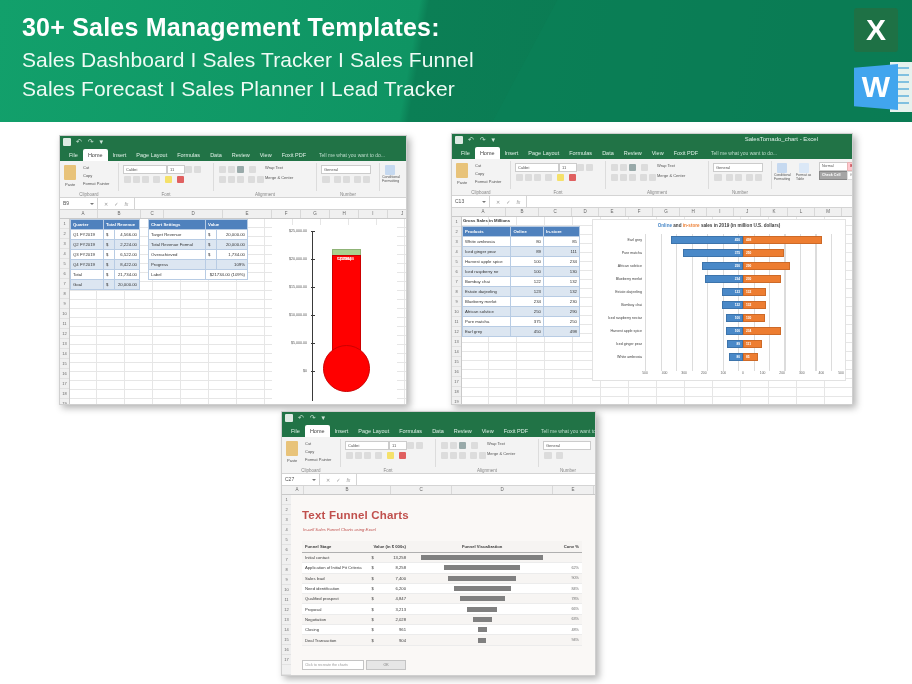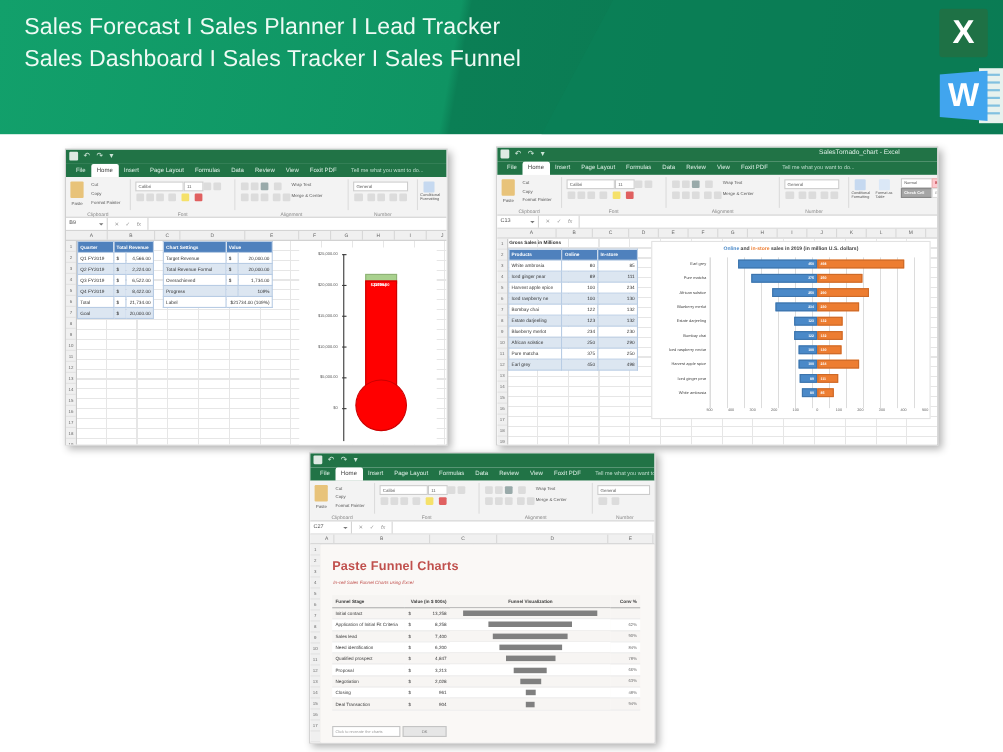--- a/index.html
+++ b/index.html
@@ -233,22 +233,23 @@
   .fn-btn{
     width:38px;height:8px;background:#e6e6e6;border:1px solid #c4c4c4;
     font-size:3.6px;color:#777;line-height:8px;text-align:center;
   }
 </style>
 </head>
 <body>
 
 <div class="hero">
   <div class="hero-inner">
+    <h1>30+ Sales Management Templates:</h1>
+    <p class="sub">Sales Dashboard I Sales Tracker I Sales Funnel</p>
     <p class="sub">Sales Forecast I Sales Planner I Lead Tracker</p>
-    <p class="sub">Sales Dashboard I Sales Tracker I Sales Funnel</p>
   </div>
   <div class="logos">
     <div class="logo-doc">
       <i></i>
         <i></i>
         <i></i>
         <i></i>
         <i></i>
         <i></i>
     </div>
@@ -892,21 +893,21 @@
       <div>15</div>
       <div>16</div>
       <div>17</div>
       <div></div>
       <div></div>
 
     </div>
 
     <div style="position:absolute;left:9px;right:0;top:0;bottom:0;background:#faf8f6;"></div>
 
-    <div class="fn-title" style="left:20px;top:14px;">Paste Funnel Charts</div>
+    <div class="fn-title" style="left:20px;top:14px;">Text Funnel Charts</div>
     <div class="fn-sub" style="left:21px;top:32px;">In-cell Sales Funnel Charts using Excel</div>
 
     <table class="fn-tbl" style="left:20px;top:46px;">
       <tbody>
           <tr>
         <th style="width:80px;">Funnel Stage</th>
         <th style="width:46px;text-align:right;">Value (in $ 000s)</th>
         <th style="width:124px;text-align:center;">Funnel Visualization</th>
         <th style="width:26px;text-align:right;">Conv %</th>
       </tr>

